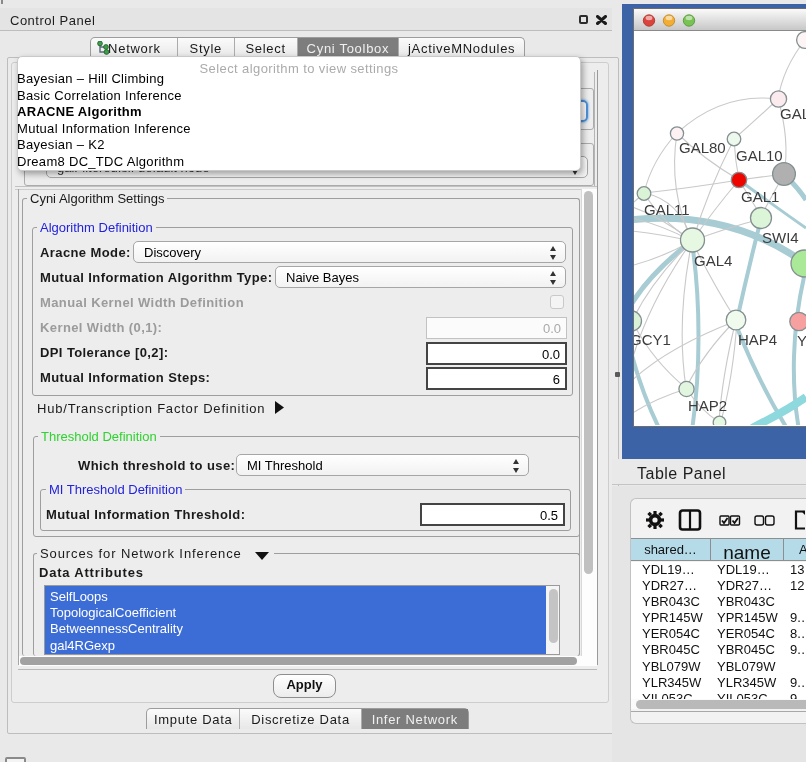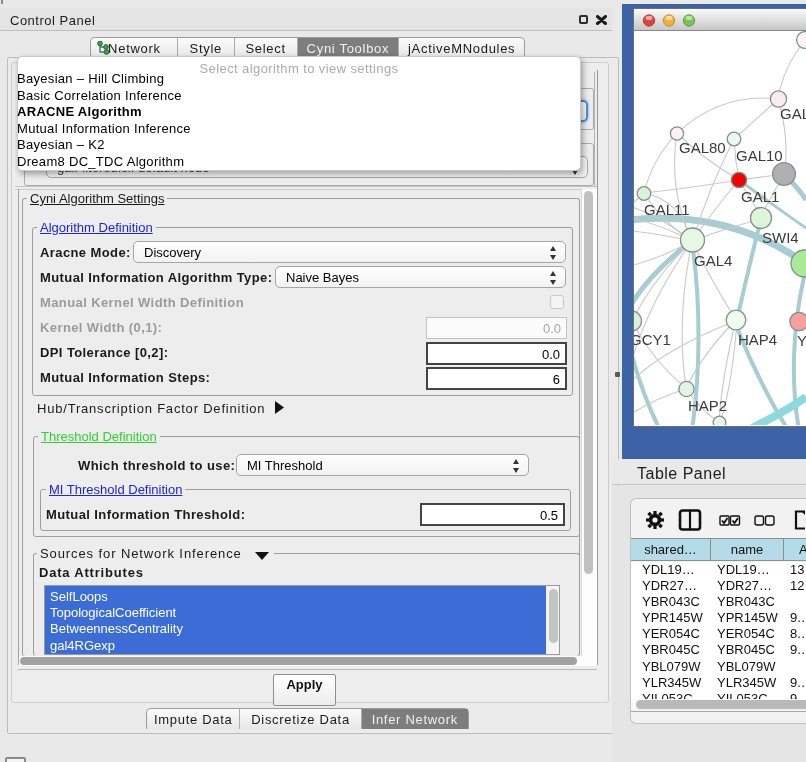--- a/index.html
+++ b/index.html
@@ -18,21 +18,21 @@
   padding:3px 0 0 10px; }
 .carr { position:absolute; right:7px; top:4px; width:9px; height:14px;
   background:
     linear-gradient(#00000000,#00000000);
 }
 .carr::before { content:""; position:absolute; left:1px; top:0; border-left:3.5px solid transparent;
   border-right:3.5px solid transparent; border-bottom:5px solid #333; }
 .carr::after { content:""; position:absolute; left:1px; bottom:0; border-left:3.5px solid transparent;
   border-right:3.5px solid transparent; border-top:5px solid #333; }
 .group { position:absolute; border:1px solid #9e9e9e; border-radius:3px; }
-.gtitle { position:absolute; font-size:13px; background:#ededed; padding:0 3px; white-space:nowrap;text-decoration:underline; }
+.gtitle { position:absolute; font-size:13px; background:#ededed; padding:0 3px; white-space:nowrap; }
 .tabstrip { position:absolute; height:21px; background:linear-gradient(#fbfbfb,#e7e7e7);
   border:1px solid #9c9c9c; border-bottom:none; border-radius:5px 5px 0 0; display:flex; }
 .tab { height:20px; border-right:1px solid #ababab; font-size:13px; color:#1a1a1a;
   text-align:center; padding-top:3px; letter-spacing:0.7px; }
 .tab:last-child { border-right:none; }
 .tab.sel { background:#7d7d7d; color:#f0f0f0; }
 </style>
 </head>
 <body>
 <div id="stage">
@@ -121,21 +121,21 @@
   <div class="abs" style="left:581px;top:189px;width:16px;height:467px;background:#fdfdfd;border-left:1px solid #d8d8d8;"></div>
   <div class="abs" style="left:584px;top:191px;width:9px;height:383px;background:#c0c0c0;border-radius:5px;"></div>
   <div class="abs" style="left:597px;top:70px;width:1px;height:595px;background:#9a9a9a;"></div>
   <div class="abs" style="left:18px;top:189px;width:1px;height:476px;background:#a5a5a5;"></div>
   <div class="abs" style="left:594px;top:72px;width:1px;height:114px;background:#b5b5b5;"></div>
 
   <div class="abs" style="left:19px;top:656px;width:578px;height:10px;background:#fdfdfd;"></div>
   <div class="abs" style="left:18px;top:669px;width:579px;height:1px;background:#b9b9b9;"></div>
   <div class="abs" style="left:20px;top:657px;width:557px;height:8px;background:#a2a2a2;border-radius:4px;"></div>
 
-  <div class="abs" style="left:273px;top:674px;width:63px;height:32px;background:linear-gradient(#ffffff,#ececec);border:1px solid #8e8e8e;border-radius:2px;font-size:13px;font-weight:bold;text-align:center;padding-top:2px;color:#111;">Apply</div>
+  <div class="abs" style="left:273px;top:674px;width:63px;height:24px;background:linear-gradient(#ffffff,#ececec);border:1px solid #8e8e8e;border-radius:8px;font-size:13px;font-weight:bold;text-align:center;padding-top:2px;color:#111;">Apply</div>
 
   <div class="tabstrip" style="left:146px;top:708px;width:323px;">
     <div class="tab" style="width:94px;">Impute Data</div>
     <div class="tab" style="width:122px;">Discretize Data</div>
     <div class="tab sel" style="width:107px;">Infer Network</div>
   </div>
 
   <div class="abs" style="left:615px;top:372px;width:5px;height:5px;background:#5a5a5a;border-radius:1px;"></div>
 
   <div class="abs" style="left:5px;top:757px;width:21px;height:12px;background:#f4f4f4;border:2px solid #8a8a8a;border-radius:2px;"></div>
@@ -266,21 +266,21 @@
       <path d="M87.5 11.5 l2 2.5 l3.5 -5" stroke-width="1.8"></path>
       <rect x="110" y="7" width="8.5" height="9" rx="2"></rect>
       <rect x="120.5" y="7" width="8.5" height="9" rx="2"></rect>
       <path d="M151 2.5 h13 v17 h-13 z" stroke-width="2.2"></path>
         <path d="M158 2.5 l6 6" stroke-width="2"></path>
     </g>
   </svg>
 
   <div class="abs" style="left:631px;top:538px;width:175px;height:23px;background:#b5dbe9;border-top:1px solid #8e8e8e;border-bottom:1px solid #8e8e8e;"></div>
   <div class="abs" style="left:631px;top:538px;width:80px;height:23px;border-right:1px solid #8e8e8e;font-size:13px;color:#111;text-align:center;padding-top:4px;">shared…</div>
-  <div class="abs" style="left:711px;top:538px;width:73px;height:23px;border-right:1px solid #8e8e8e;font-size:13px;color:#111;text-align:center;padding-top:4px;">name</div>
+  <div class="abs" style="left:711px;top:538px;width:73px;height:23px;border-right:1px solid #8e8e8e;font-size:19px;color:#111;text-align:center;padding-top:4px;">name</div>
   <div class="abs" style="left:799px;top:542px;font-size:13px;color:#111;">A</div>
 
   <div class="abs" style="left:631px;top:562px;width:175px;height:138px;background:#fff;overflow:hidden;">
     <div style="position:absolute;left:11px;top:0;font-size:13px;color:#111;line-height:16.1px;">YDL19…<br>YDR27…<br>YBR043C<br>YPR145W<br>YER054C<br>YBR045C<br>YBL079W<br>YLR345W<br>YIL053C</div>
     <div style="position:absolute;left:86px;top:0;font-size:13px;color:#111;line-height:16.1px;">YDL19…<br>YDR27…<br>YBR043C<br>YPR145W<br>YER054C<br>YBR045C<br>YBL079W<br>YLR345W<br>YIL053C</div>
     <div style="position:absolute;left:159px;top:0;font-size:13px;color:#111;line-height:16.1px;">13…<br>12…<br>&nbsp;<br>9.…<br>8.…<br>9.…<br>&nbsp;<br>9.…<br>9.…</div>
   </div>
   <div class="abs" style="left:631px;top:699px;width:175px;height:10px;background:#fafafa;"></div>
   <div class="abs" style="left:631px;top:711px;width:175px;height:1px;background:#a8a8a8;"></div>
   <div class="abs" style="left:636px;top:700px;width:170px;height:9px;background:#b9b9b9;border-radius:5px 0 0 5px;"></div>

